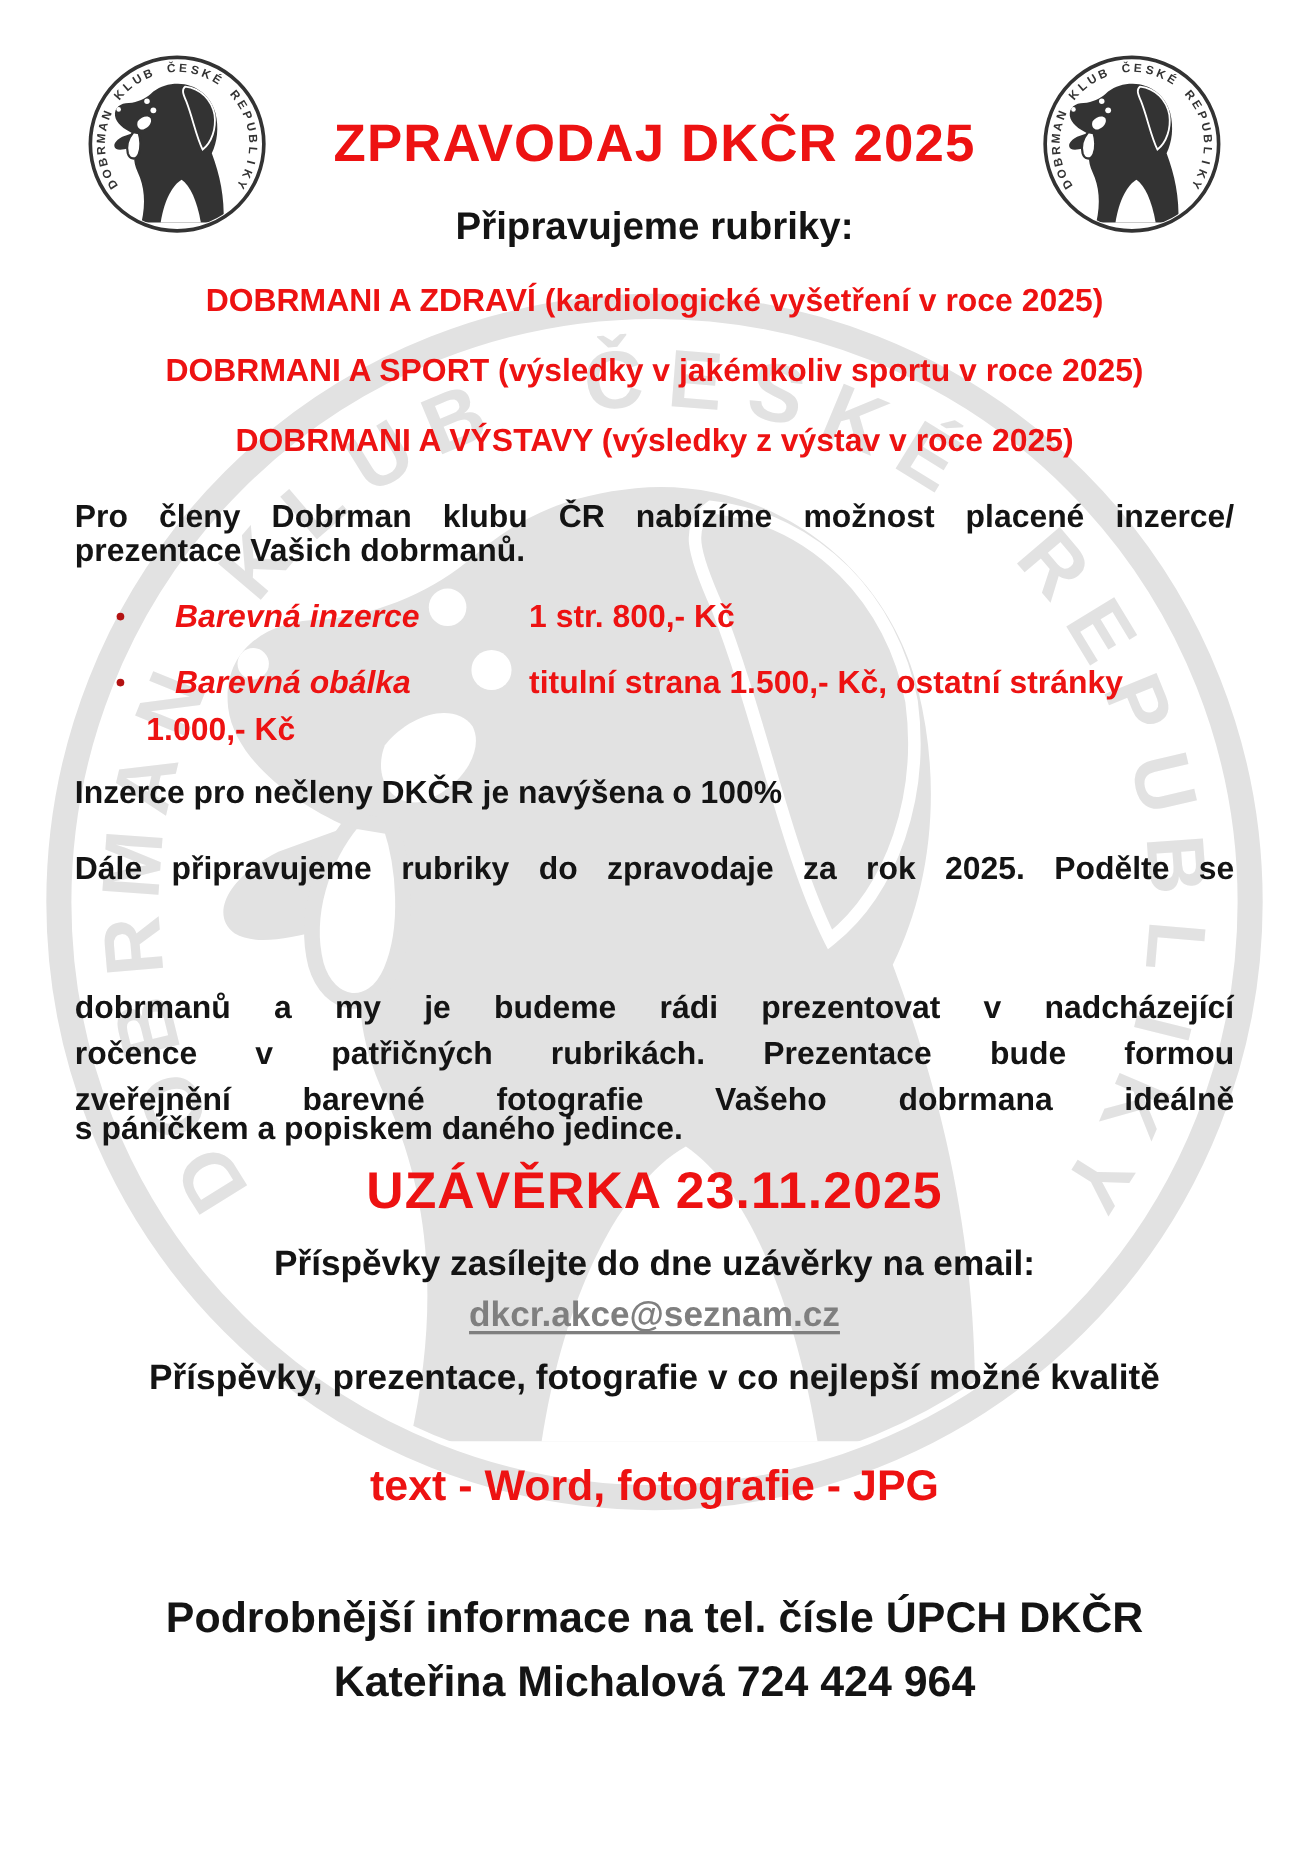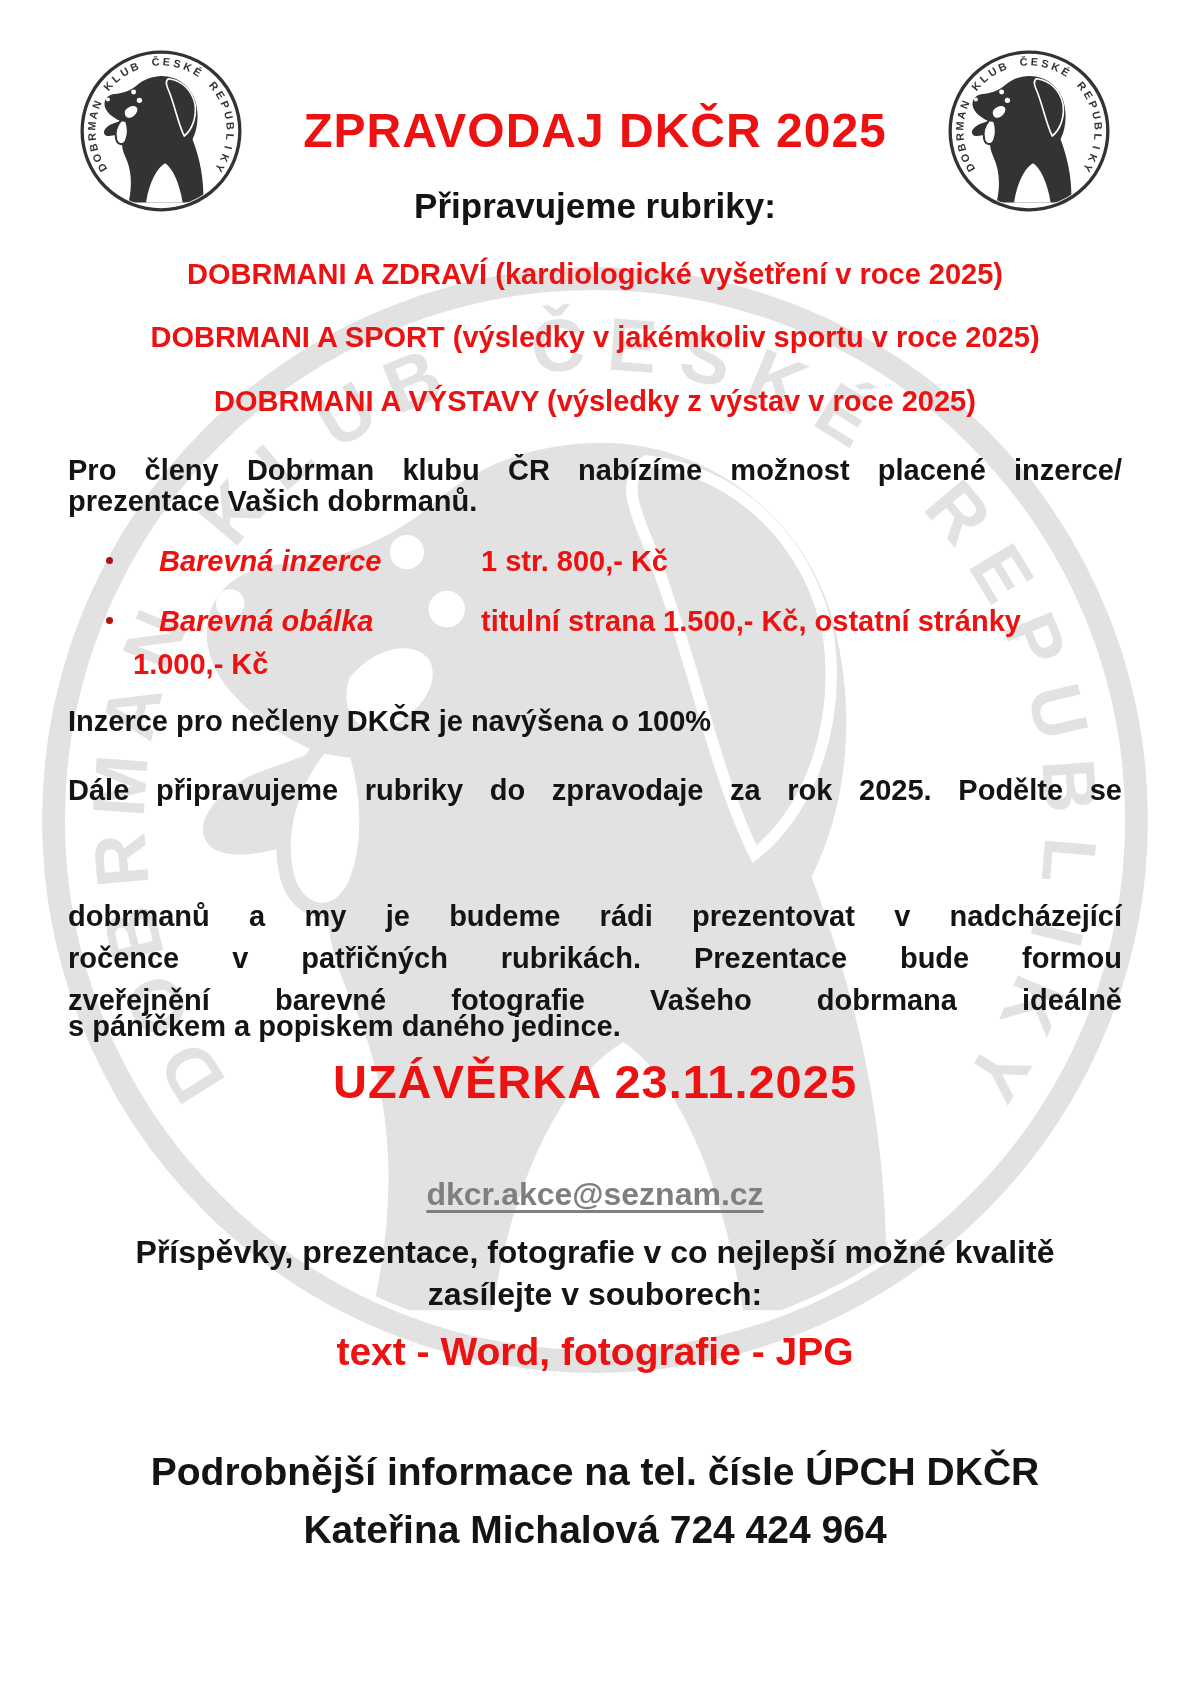--- a/index.html
+++ b/index.html
@@ -244,25 +244,25 @@
 
     <div class="abs body-txt left" style="top:705px">Inzerce pro nečleny DKČR je navýšena o 100%</div>
 
     <div class="abs body-txt jline" style="top:758px">Dále připravujeme rubriky do zpravodaje za rok 2025. Podělte se</div>
     <div class="abs body-txt jline" style="top:884px">dobrmanů a my je budeme rádi prezentovat v nadcházející</div>
     <div class="abs body-txt jline" style="top:926px">ročence v patřičných rubrikách. Prezentace bude formou</div>
     <div class="abs body-txt jline" style="top:968px">zveřejnění barevné fotografie Vašeho dobrmana ideálně</div>
     <div class="abs body-txt left" style="top:1010px">s páníčkem a popiskem daného jedince.</div>
 
     <div class="abs center red uzaverka" style="top:1055px">UZÁVĚRKA 23.11.2025</div>
+    <div class="abs center black mid-txt" style="top:1130px">Příspěvky zasílejte do dne uzávěrky na email:</div>
     <div class="abs center mid-txt" style="top:1176px">
       <a class="email-link">dkcr.akce@seznam.cz</a>
     </div>
 
     <div class="abs center black mid-txt" style="top:1234px">Příspěvky, prezentace, fotografie v co nejlepší možné kvalitě</div>
-    <div class="abs center black mid-txt" style="top:1276px">zasílejte v souborech:</div>
     <div class="abs center red bottom-txt" style="top:1330px">text - Word, fotografie - JPG</div>
 
     <div class="abs center black bottom-txt" style="top:1450px">Podrobnější informace na tel. čísle ÚPCH DKČR</div>
     <div class="abs center black bottom-txt" style="top:1508px">Kateřina Michalová 724 424 964</div>
 
   </div>
 </div>
 
 </body></html>

